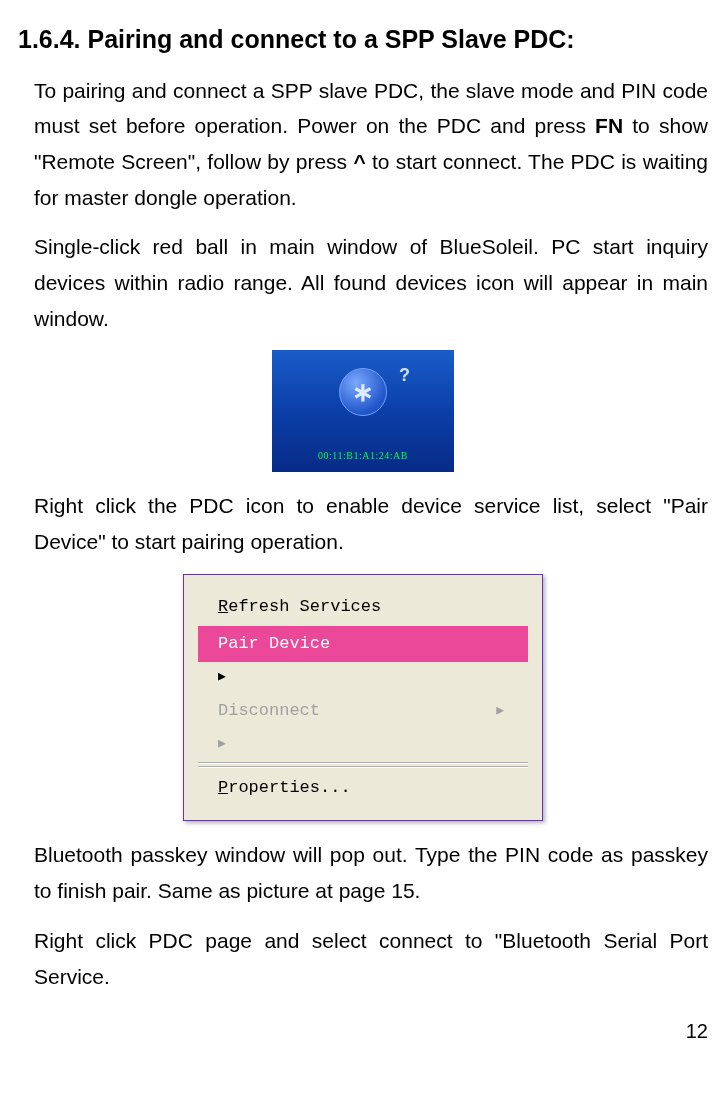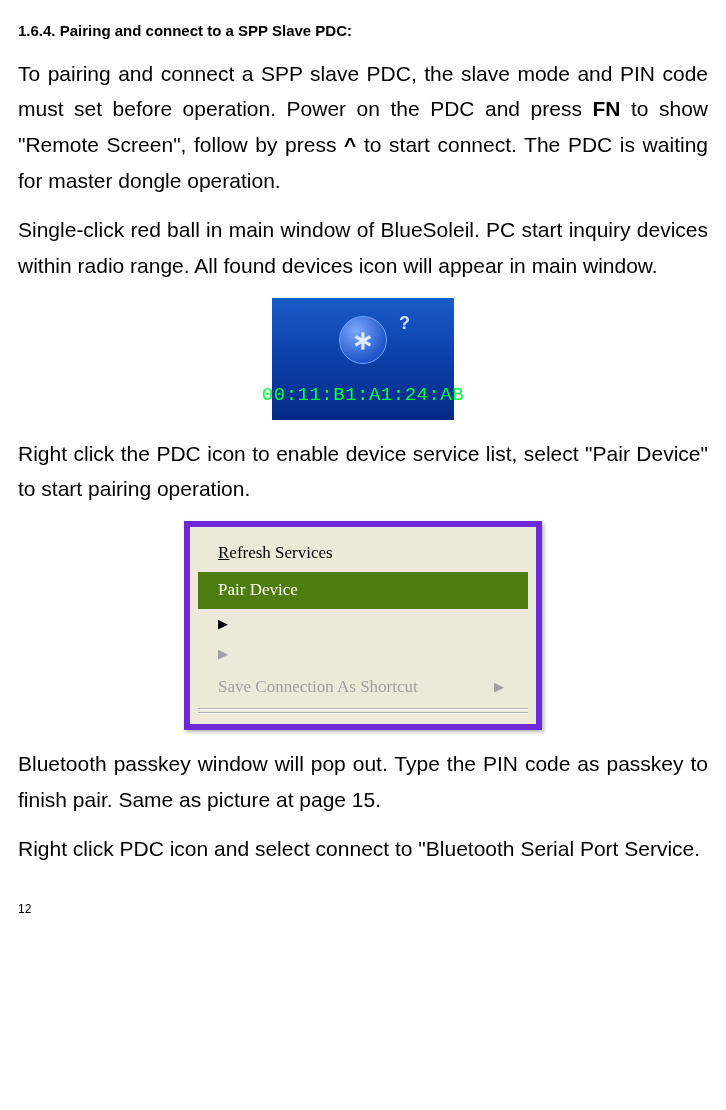--- a/index.html
+++ b/index.html
@@ -7,33 +7,33 @@
     margin: 0;
     padding: 18px 18px 10px 18px;
     width: 726px;
     box-sizing: border-box;
     background: #fff;
     color: #000;
     font-size: 21px;
     line-height: 1.7;
   }
   h2 {
-    font-size: 15px;
+    font-size: 25px;
     font-weight: bold;
     margin: 0 0 12px 0;
   }
   p {
-    margin: 0 0 14px 0;
+    margin: 0 0 14px 16px;
     text-align: justify;
   }
   .bold { font-weight: bold; }
   .page-number {
-    text-align: left;
-    font-size: 12px;
-    margin-top: 32px;
+    text-align: right;
+    font-size: 20px;
+    margin-top: 20px;
   }
   .figure {
     display: flex;
     justify-content: center;
     margin: 10px 0 16px 0;
   }
 
   
   .bt-box {
     width: 182px;
@@ -65,49 +65,49 @@
   }
   .bt-q {
     position:absolute;
     top:10px;
     right:44px;
     color:#cfe0ff;
     font-size:18px;
     font-weight:bold;
   }
   .bt-mac {
-    font-family: Liberation Mono, monospace;
+    font-family: Liberation Serif, serif;
     color: #00ff3c;
-    font-size: 19px;
+    font-size: 10px;
     letter-spacing: 0.5px;
     margin-bottom: 8px;
   }
 
   
   .menu {
     width: 330px;
     background: #ece9d8;
-    border: 6px solid #6d28d9;
+    border: 1px solid #6d28d9;
     box-shadow: 2px 2px 4px rgba(0,0,0,0.3);
-    padding: 8px;
-    font-family: Liberation Serif, serif;
+    padding: 14px;
+    font-family: Liberation Mono, monospace;
     font-size: 17px;
   }
   .menu-item {
     padding: 4px 24px 4px 20px;
     position: relative;
     color: #000;
     display:flex;
     align-items:center;
     justify-content:space-between;
   }
   .menu-item .lbl { flex:1; }
   .menu-item .arrow { font-size:13px; }
   .menu-item.highlight {
-    background: #4d7c0f;
+    background: #ec4899;
     color: #fff;
   }
   .menu-item.disabled {
     color: #a0a0a0;
   }
   .menu-item.disabled .arrow { color:#a0a0a0; }
   .menu-sep {
     height: 1px;
     margin: 2px 0;
     background: #b0b0b0;
@@ -143,28 +143,31 @@
     <div class="menu-item">
       <span class="lbl"><span class="u">R</span><span>efresh Services</span></span>
     </div>
     <div class="menu-item highlight">
       <span class="lbl">Pair Device</span>
     </div>
     <div class="menu-item">
       <span class="arrow">▶</span>
     </div>
     <div class="menu-item disabled">
+      <span class="lbl">Disconnect</span>
       <span class="arrow">▶</span>
     </div>
     <div class="menu-item disabled">
-      <span class="lbl">Save Connection As Shortcut</span>
       <span class="arrow">▶</span>
     </div>
     <div class="menu-sep"></div>
     <div class="menu-sep"></div>
+    <div class="menu-item">
+      <span class="lbl"><span class="u">P</span><span>roperties...</span></span>
+    </div>
   </div>
 </div>
 
 <p>Bluetooth passkey window will pop out. Type the PIN code as passkey to finish pair. Same as picture at page 15.</p>
 
-<p>Right click PDC icon and select connect to "Bluetooth Serial Port Service.</p>
+<p>Right click PDC page and select connect to "Bluetooth Serial Port Service.</p>
 
 <div class="page-number">12</div>
 
 </body></html>

